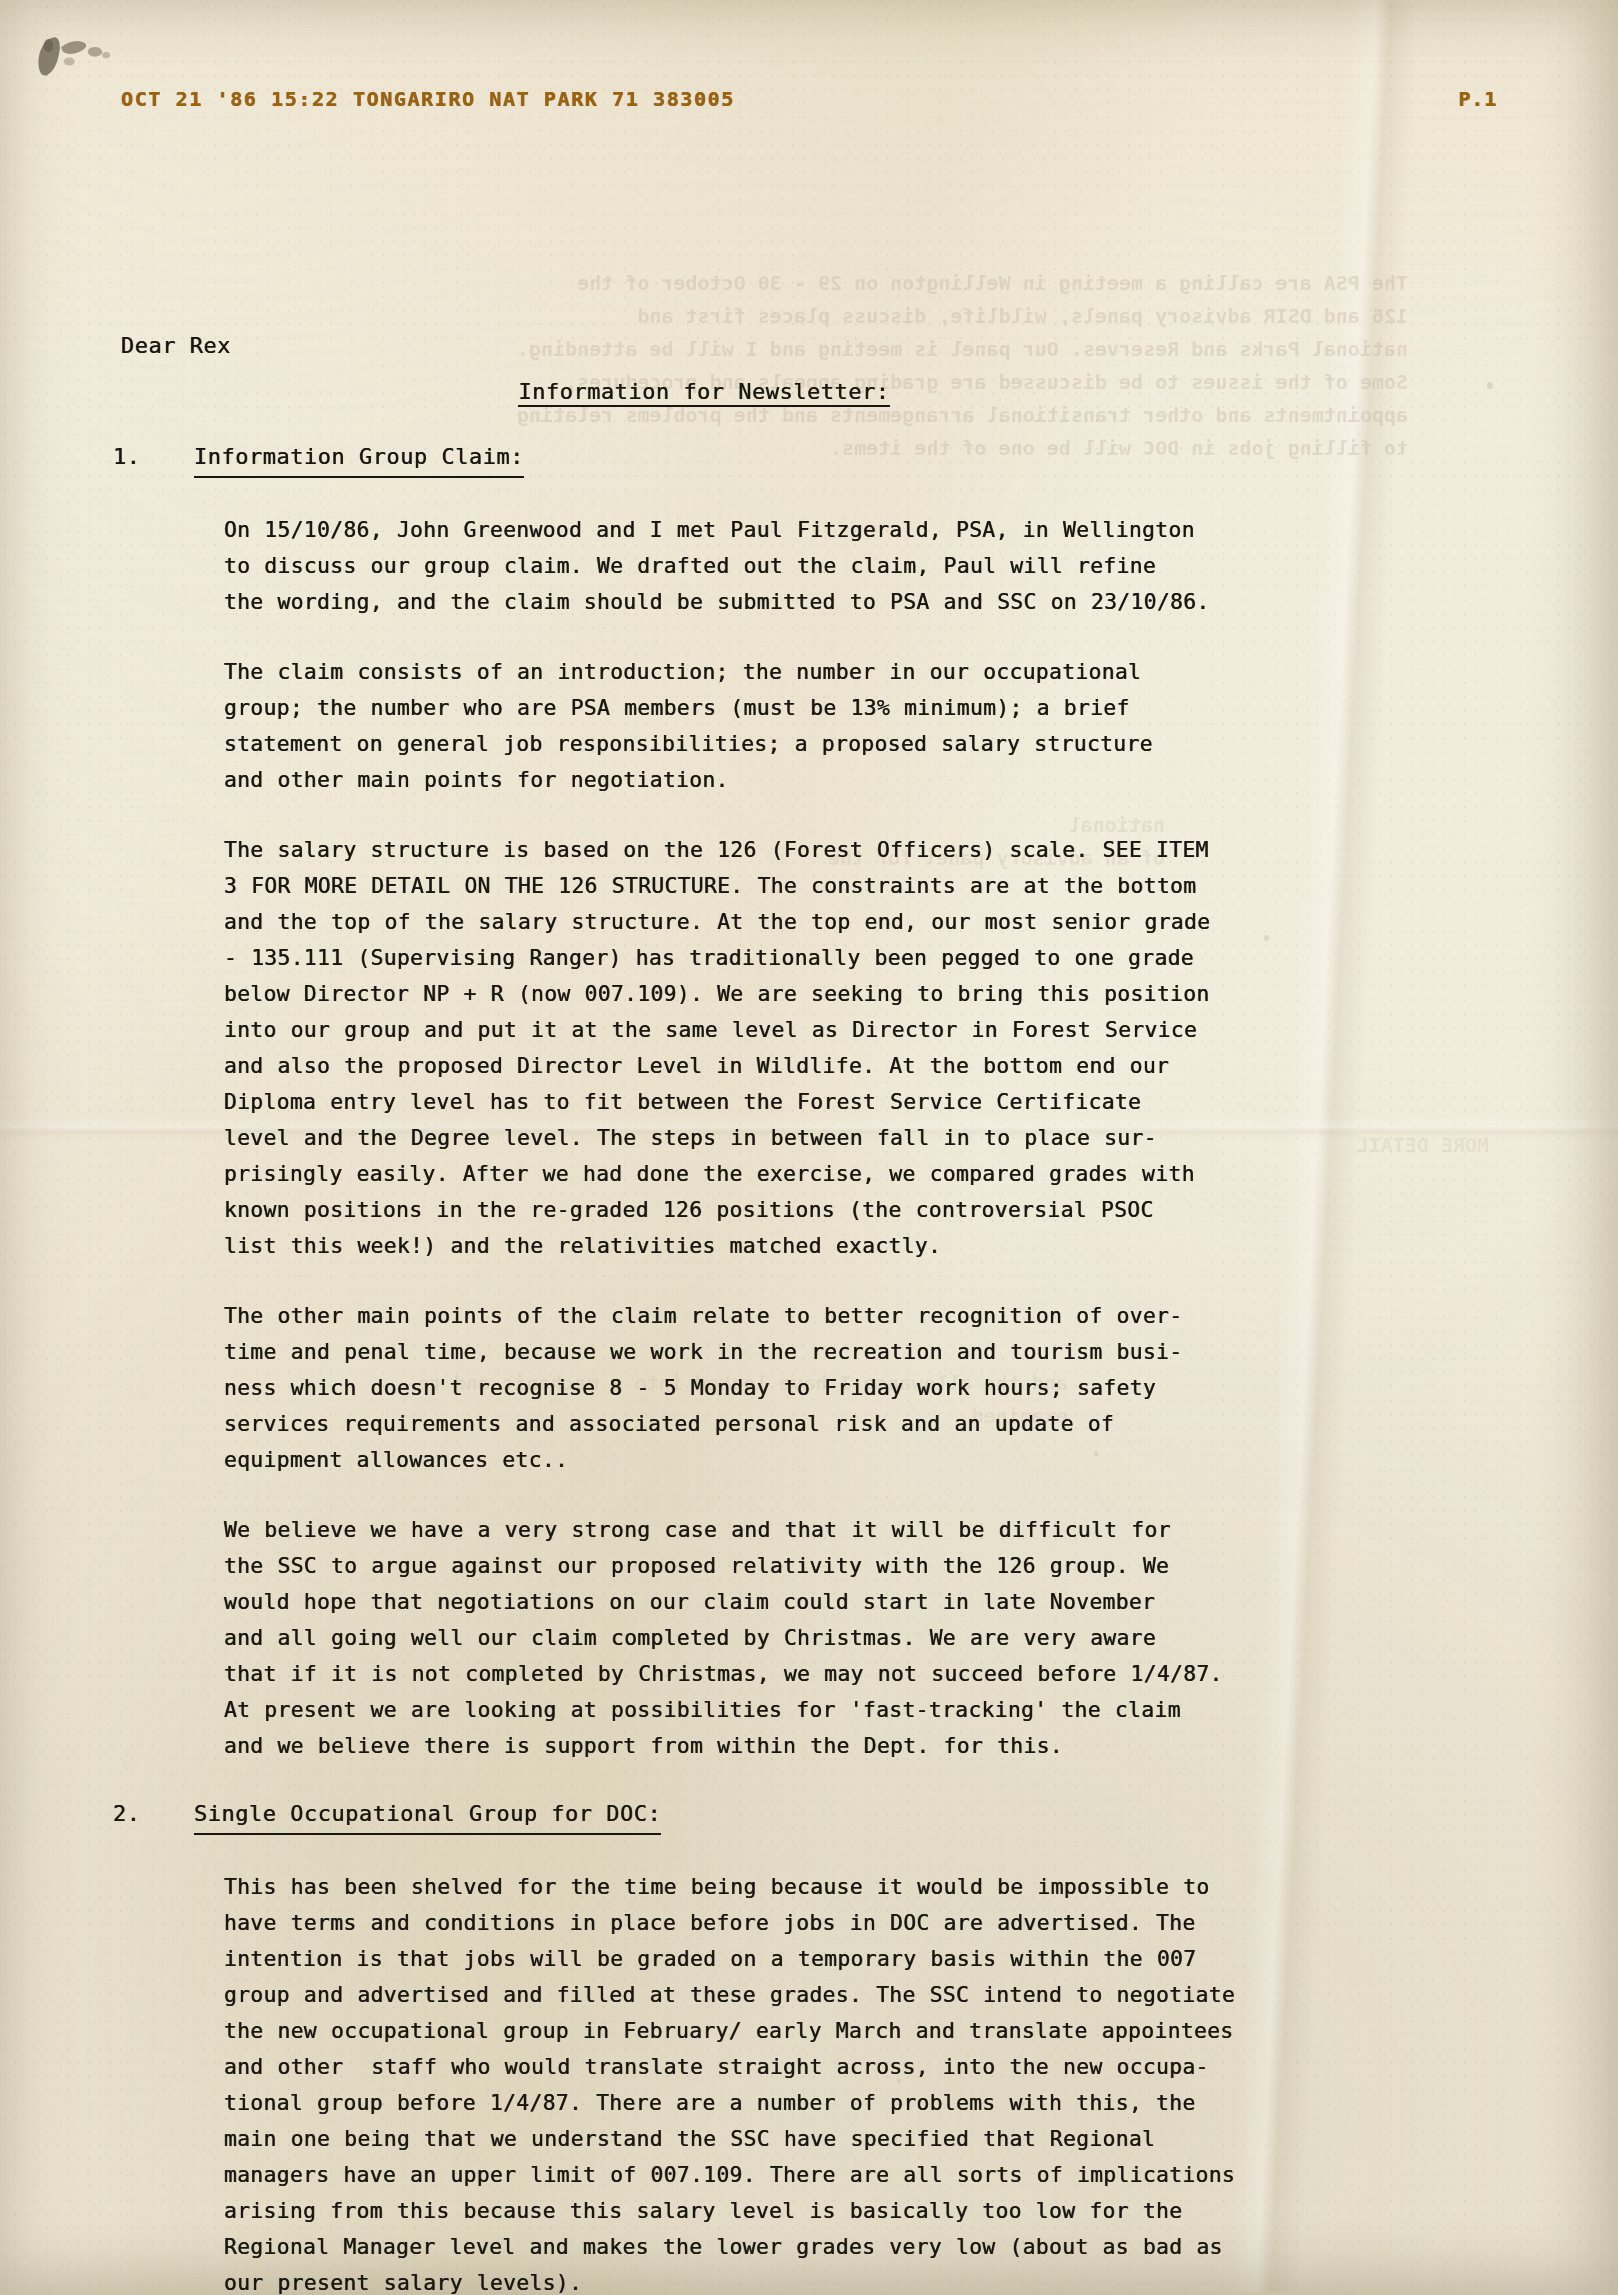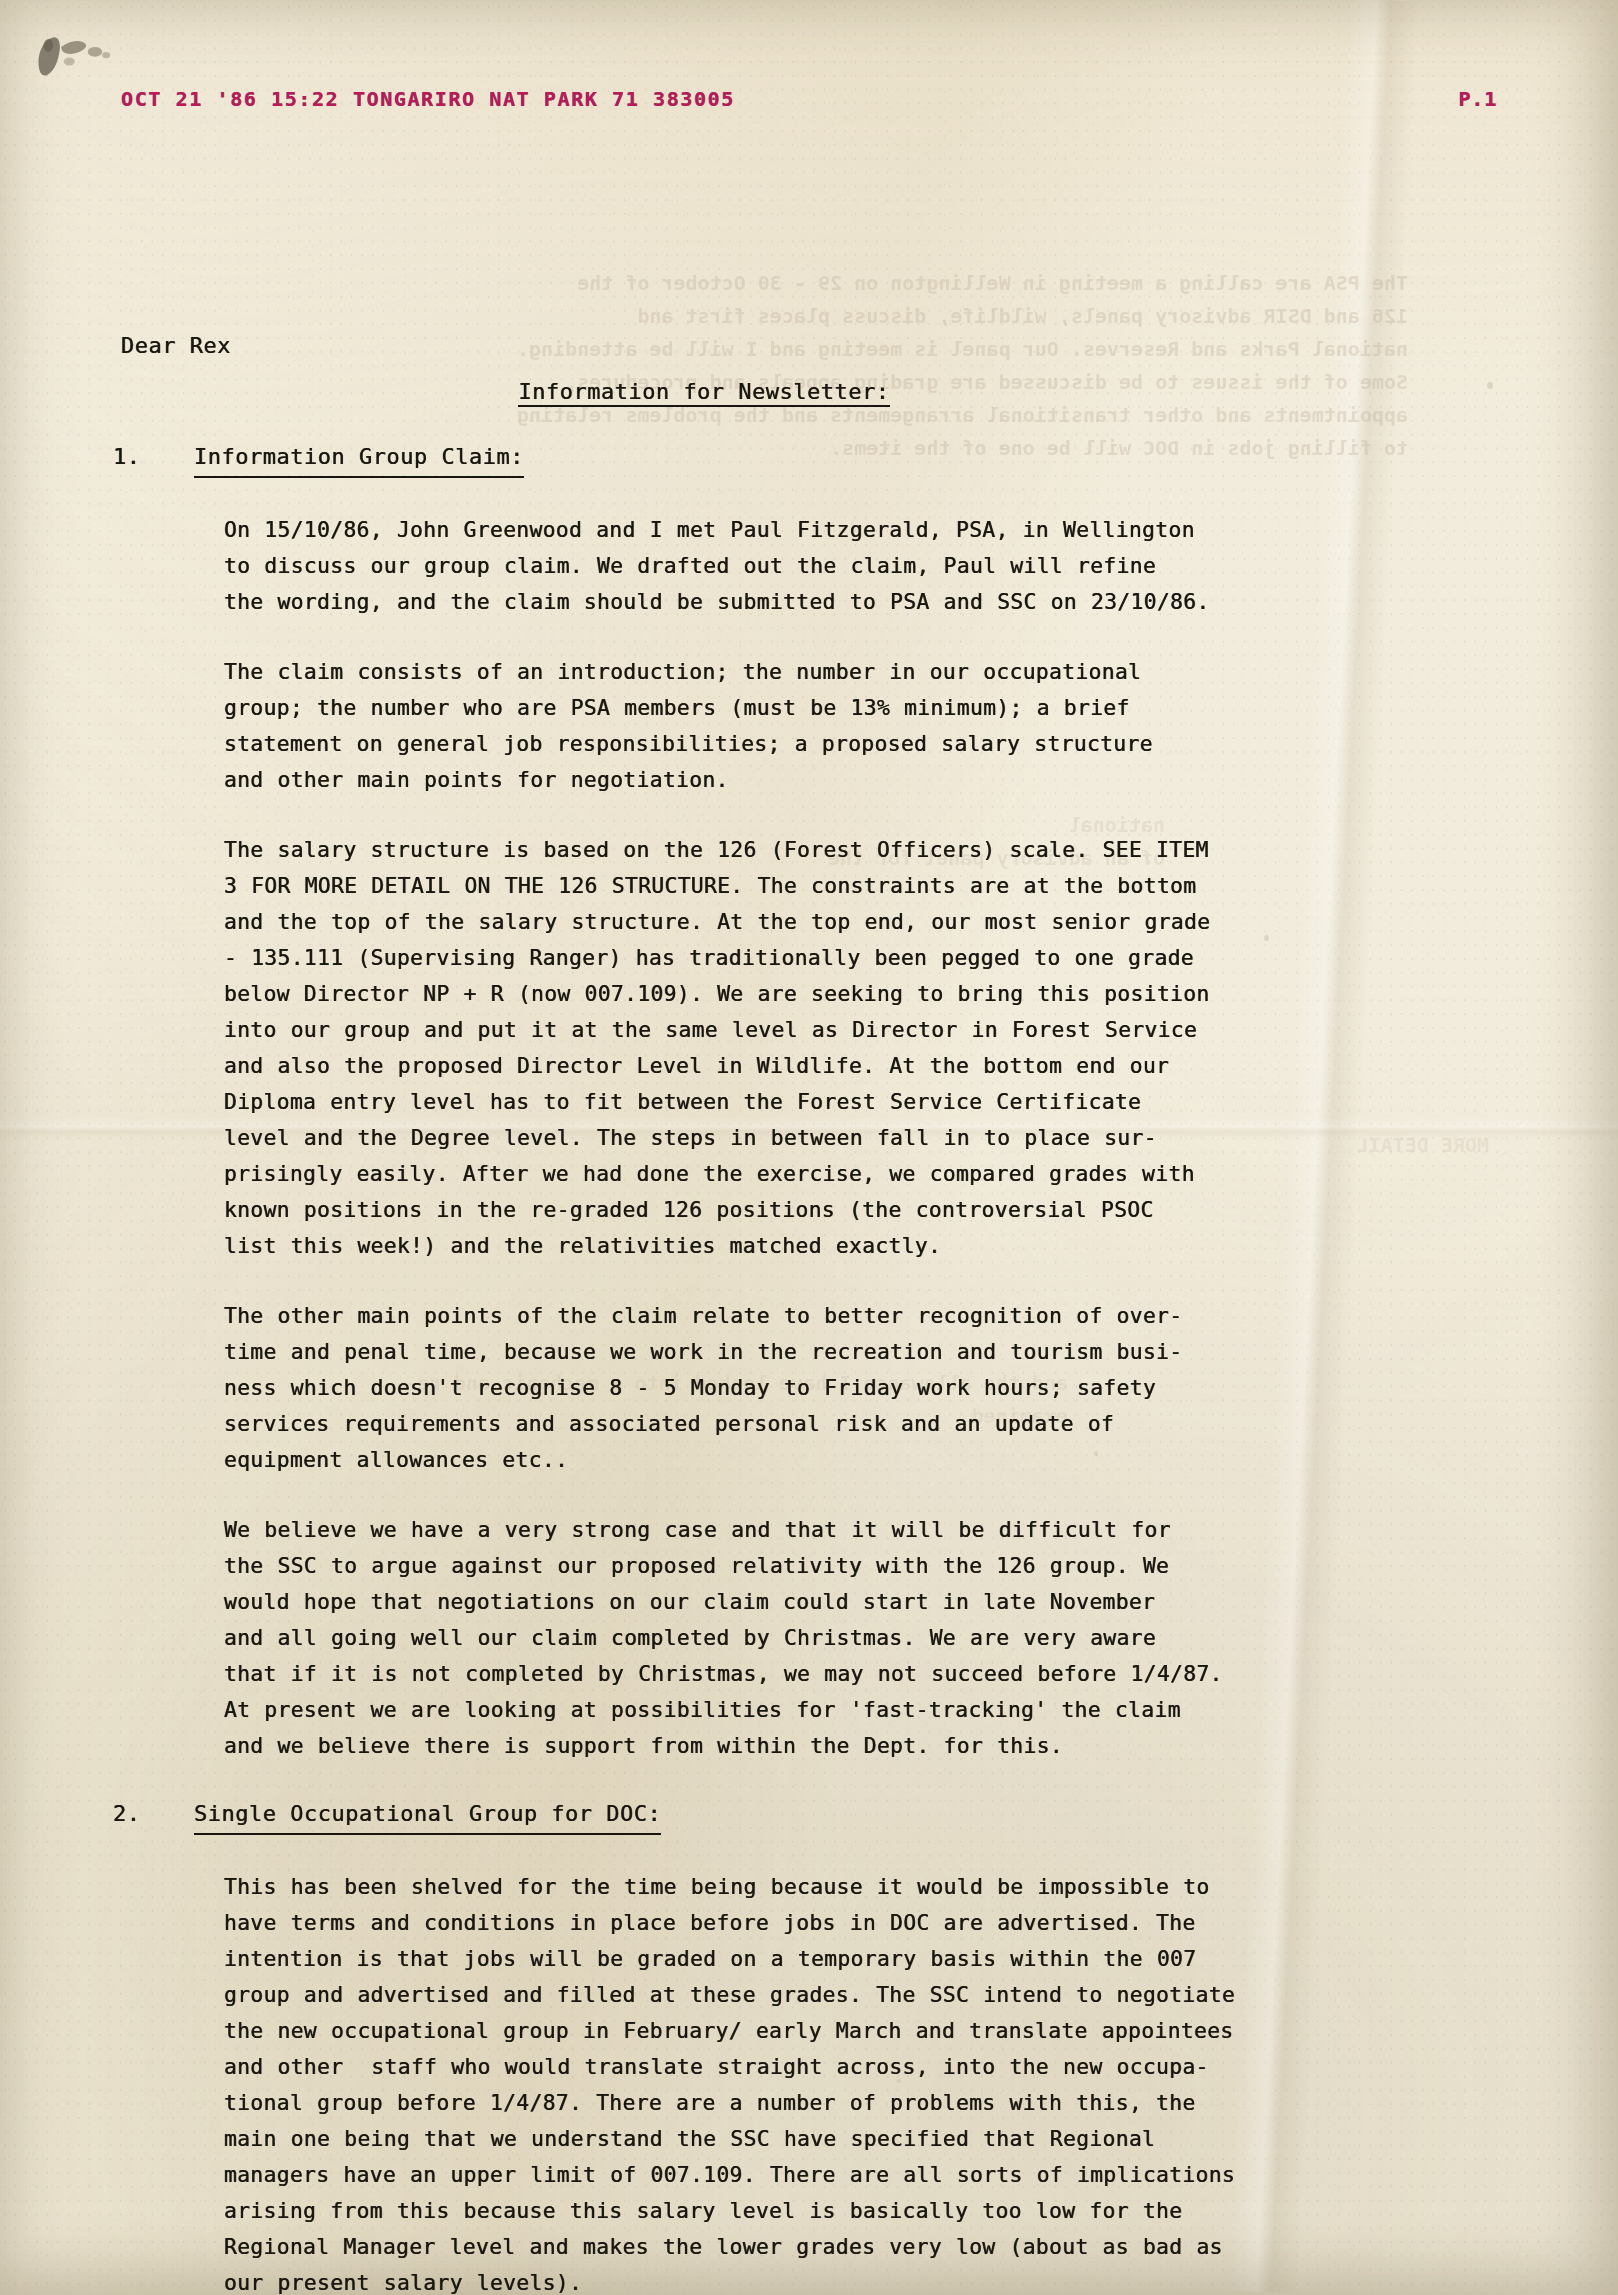--- a/index.html
+++ b/index.html
@@ -104,21 +104,21 @@
     display: flex;
     justify-content: space-between;
     align-items: baseline;
   }
   .fax-header-left,
   .fax-header-right {
     font-family: "DejaVu Sans Mono", "Liberation Mono", monospace;
     font-size: 20px;
     letter-spacing: 1.6px;
     font-weight: 700;
-    color: #be185d;
+    color: #a16207;
     text-shadow: 0.5px 0 0 rgba(22,20,14,0.5), -0.4px 0.3px 0 rgba(22,20,14,0.35);
   }
   .fax-header-right { letter-spacing: 0.8px; }
 
   
   .letter {
     position: absolute;
     top: 328px;
     left: 0;
     width: 1618px;

